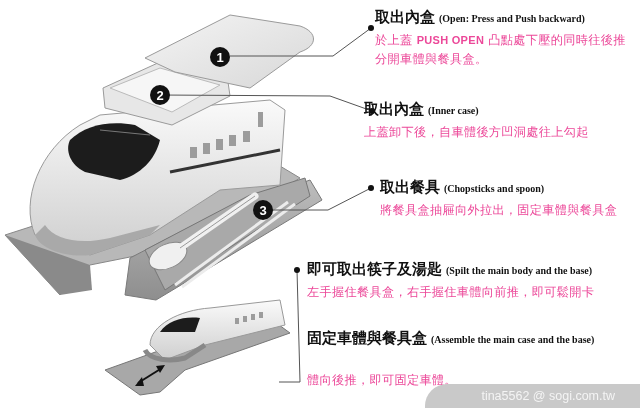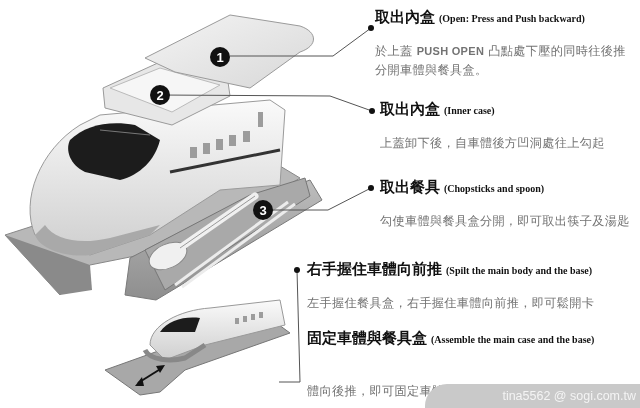--- a/index.html
+++ b/index.html
@@ -2,25 +2,25 @@
 <html><head>
 <meta charset="utf-8">
 <style>
   html, body { margin:0; padding:0; }
   body { width:640px; height:408px; background:#ffffff; position:relative; overflow:hidden;
          font-family:"DejaVu Sans", sans-serif; color:#222; }
   .illus { position:absolute; left:0; top:0; width:640px; height:408px; }
   .step { position:absolute; }
   .step .title { font-size:15px; font-weight:bold; color:#111; white-space:nowrap; line-height:18px; }
   .step .title .en { font-family:Liberation Serif, serif; font-size:10px; font-weight:bold; margin-left:4px; }
-  .step .desc { font-size:12.2px; color:#737373; line-height:19px; margin-top:14px; letter-spacing:0.3px; }
+  .step .desc { font-size:12.2px; color:#ec4899; line-height:19px; margin-top:3px; letter-spacing:0.3px; }
   .step .desc b { font-family:"Liberation Sans", sans-serif; font-size:11px; }
   .watermark { position:absolute; right:0; bottom:0; width:215px; height:24px; background:#c9c9c9;
                border-top-left-radius:22px; color:#f4f4f4; font-family:"Liberation Sans", sans-serif;
-               font-size:12.5px; text-align:right; padding-right:4px; line-height:24px; box-sizing:border-box; }
+               font-size:12.5px; text-align:right; padding-right:25px; line-height:24px; box-sizing:border-box; }
   .badge-num { font-family:"Liberation Sans", sans-serif; font-weight:bold; font-size:13px; fill:#fff; }
 </style>
 </head>
 <body>
 
 <svg class="illus" viewBox="0 0 640 408" xmlns="http://www.w3.org/2000/svg">
   <defs>
     <linearGradient id="bodyG" x1="0" y1="0" x2="0" y2="1">
       <stop offset="0" stop-color="#fafafa"></stop>
       <stop offset="1" stop-color="#cfcfcf"></stop>
@@ -121,41 +121,41 @@
 <div class="step" style="left:375px; top:8px;">
   <div class="title">
     <span>取出內盒</span><span class="en">(Open: Press and Push backward)</span>
   </div>
   <div class="desc">
     <span>於上蓋 </span><b>PUSH OPEN</b><span> 凸點處下壓的同時往後推</span><br>
     <span>分開車體與餐具盒。</span>
   </div>
 </div>
 
-<div class="step" style="left:380px; top:100px;">
+<div class="step" style="left:364px; top:100px;">
   <div class="title">
     <span>取出內盒</span><span class="en">(Inner case)</span>
   </div>
   <div class="desc">
     <span>上蓋卸下後，自車體後方凹洞處往上勾起</span><br>
   </div>
 </div>
 
 <div class="step" style="left:380px; top:178px;">
   <div class="title">
     <span>取出餐具</span><span class="en">(Chopsticks and spoon)</span>
   </div>
   <div class="desc">
-    <span>勾使車體與餐具盒分開，即可取出筷子及湯匙</span>
+    <span>將餐具盒抽屜向外拉出，固定車體與餐具盒</span>
   </div>
 </div>
 
 <div class="step" style="left:307px; top:260px;">
   <div class="title">
-    <span>右手握住車體向前推</span><span class="en">(Spilt the main body and the base)</span>
+    <span>即可取出筷子及湯匙</span><span class="en">(Spilt the main body and the base)</span>
   </div>
   <div class="desc">
     <span>左手握住餐具盒，右手握住車體向前推，即可鬆開卡</span><br>
   </div>
 </div>
 
 <div class="step" style="left:307px; top:329px;">
   <div class="title">
     <span>固定車體與餐具盒</span><span class="en">(Assemble the main case and the base)</span>
   </div>

